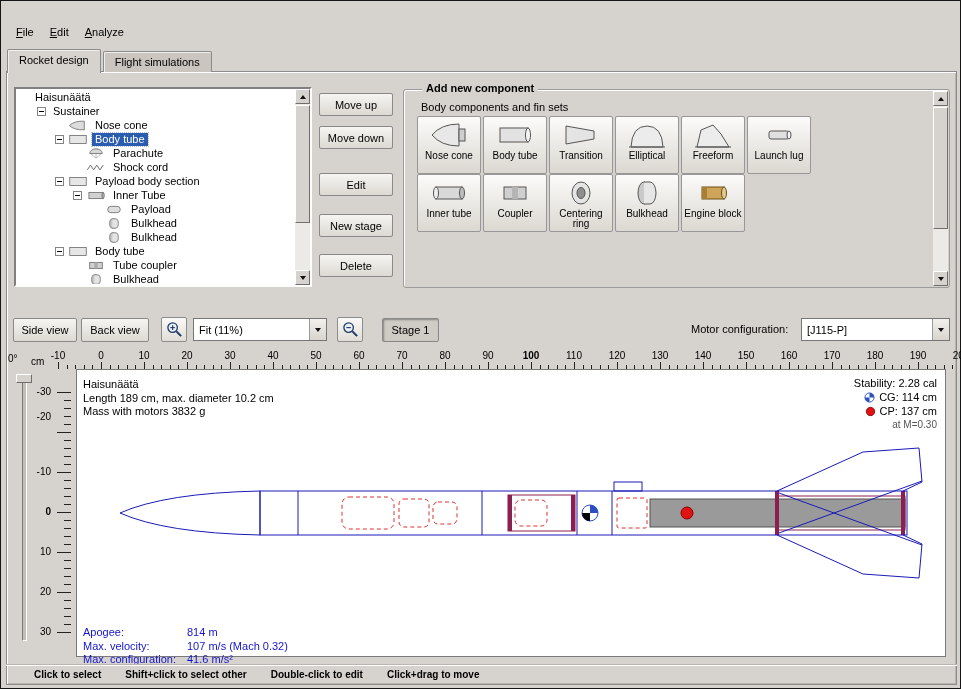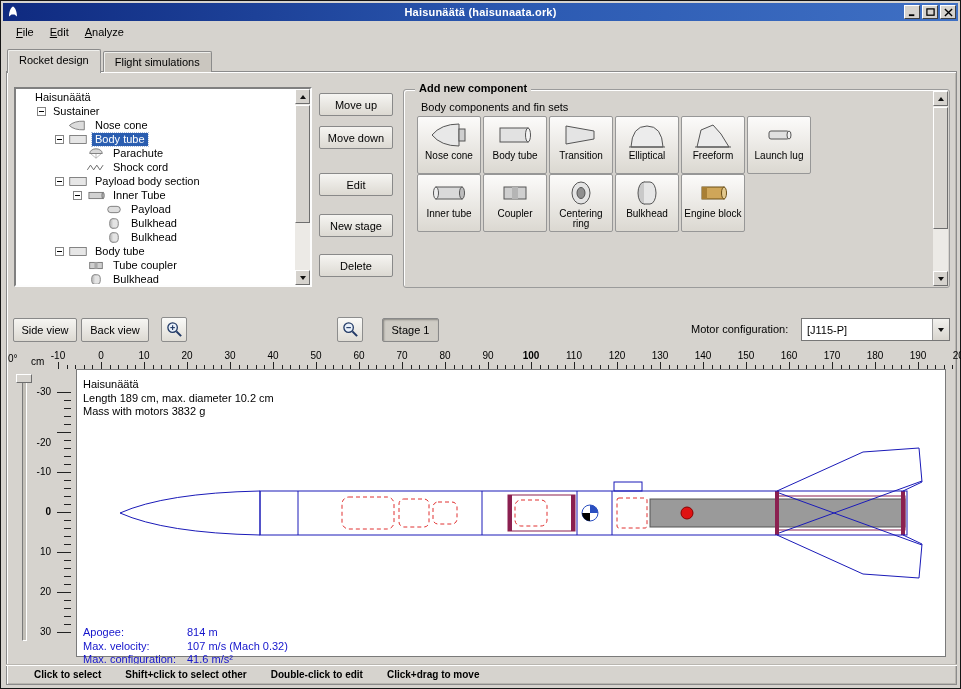--- a/index.html
+++ b/index.html
@@ -55,21 +55,21 @@
 
   
   .push-btn{background:linear-gradient(#f6f5f2,#dcd9d2);border:1px solid #898989;border-radius:2px;
     font-family:inherit;font-size:11px;color:#000;cursor:default}
   .action-col{position:absolute;left:318px;top:92px;width:74px;height:190px}
   .action-btn{position:absolute;left:0;width:74px;height:23px}
 
   
   .add-panel{position:absolute;left:402px;top:88px;width:547px;height:199px;border:1px solid #9b9b9b;
     border-radius:3px;box-shadow:inset 1px 1px 0 #fff}
-  .add-title{position:absolute;left:11px;top:-8px;background:#d6d3ce;padding:0 4px;font-weight:bold}
+  .add-title{position:absolute;left:18px;top:-8px;background:#d6d3ce;padding:0 4px;font-weight:bold}
   .comp-groups{position:absolute;left:0;top:0;right:17px;bottom:0;overflow:hidden}
   .comp-group-label{margin:11px 0 3px 17px}
   .comp-row{display:flex;gap:2px;margin-left:13px}
   .comp-btn{width:64px;height:58px;background:linear-gradient(#fcfbfa,#dbd8d1);border:1px solid #979797;
     border-radius:2px;display:flex;flex-direction:column;align-items:center;padding:2px;cursor:default;font-family:inherit}
   .comp-icon{height:32px;display:flex;align-items:center}
   .comp-icon svg{width:40px;height:30px}
   .comp-label{font-size:10px;line-height:10px;text-align:center;color:#000}
 
   
@@ -114,45 +114,20 @@
 
   
   .statusbar{position:absolute;left:5px;top:663px;width:951px;height:19px;display:flex;align-items:center;
     gap:24px;padding-left:28px;font-size:10px;font-weight:bold;border-top:1px solid #b9b6b0;box-shadow:inset 0 1px 0 #fff}
 </style>
 </head>
 <body>
 
 <div class="window">
 
-  <div class="titlebar">
-    <span class="app-icon">
-      <svg viewBox="0 0 14 14">
-          <path d="M3,11.5 C3,5 6,1.5 7,1.5 C8,1.5 11,5 11,11.5 L8.5,9.5 L5.5,9.5 Z" fill="#fff"></path>
-        </svg>
-    </span>
-    <span class="title-text">Haisunäätä (haisunaata.ork)</span>
-    <span class="win-controls">
-      <button class="win-btn">
-        <svg viewBox="0 0 10 10">
-            <rect x="1" y="7" width="6" height="2" fill="#000"></rect>
-          </svg>
-        </button>
-      <button class="win-btn">
-        <svg viewBox="0 0 10 10">
-            <rect x="1" y="1" width="8" height="7" fill="none" stroke="#000" stroke-width="1.4"></rect>
-          </svg>
-        </button>
-      <button class="win-btn">
-        <svg viewBox="0 0 10 10">
-            <path d="M1,1 L9,9 M9,1 L1,9" stroke="#000" stroke-width="1.5"></path>
-          </svg>
-        </button>
-    </span>
-  </div>
 
   <div class="menubar">
       <div class="menu-item"><u>F</u>ile</div>
       <div class="menu-item"><u>E</u>dit</div>
       <div class="menu-item"><u>A</u>nalyze</div>
     </div>
 
   <div class="tabbar">
       <div class="tab active">Rocket design</div>
       <div class="tab">Flight simulations</div>
@@ -436,20 +411,26 @@
   <button class="push-btn vt-btn" style="left:12px;top:317px;width:64px">Side view</button>
   <button class="push-btn vt-btn" style="left:80px;top:317px;width:68px">Back view</button>
   <button class="icon-btn" style="left:160px;top:316px">
     <svg viewBox="0 0 18 18">
         <circle cx="7" cy="7" r="5" fill="#e8f0fa" stroke="#223a66" stroke-width="1.4"></circle>
         <line x1="11" y1="11" x2="16" y2="16" stroke="#223a66" stroke-width="2.2"></line>
         <line x1="4.6" y1="7" x2="9.4" y2="7" stroke="#223a66" stroke-width="1.2"></line>
         <line x1="7" y1="4.6" x2="7" y2="9.4" stroke="#223a66" stroke-width="1.2"></line>
       </svg>
   </button>
+  <div class="combo" style="left:192px;top:317px;width:134px">
+    <span class="combo-text">Fit (11%)</span>
+    <span class="combo-arrow">
+        <span class="tri-down"></span>
+      </span>
+  </div>
   <button class="icon-btn" style="left:336px;top:316px">
     <svg viewBox="0 0 18 18">
         <circle cx="7" cy="7" r="5" fill="#e8f0fa" stroke="#223a66" stroke-width="1.4"></circle>
         <line x1="11" y1="11" x2="16" y2="16" stroke="#223a66" stroke-width="2.2"></line>
         <line x1="4.6" y1="7" x2="9.4" y2="7" stroke="#223a66" stroke-width="1.2"></line>
       </svg>
   </button>
   <button class="push-btn vt-btn pressed" style="left:381px;top:317px;width:57px">Stage 1</button>
   <span class="motor-label">Motor configuration:</span>
   <div class="combo" style="left:800px;top:317px;width:149px">
@@ -594,21 +575,21 @@
         <div class="hlabel" style="left: 960px;">200</div>
       </div>
     <div class="v-ruler">
         <div class="vtick" style="top: 23px;"></div>
         <div class="vlabel" style="top: 17px;">-30</div>
         <div class="vtick minor" style="top: 31px;"></div>
         <div class="vtick minor" style="top: 39px;"></div>
         <div class="vtick minor" style="top: 47px;"></div>
         <div class="vtick minor" style="top: 55px;"></div>
         <div class="vtick" style="top: 63px;"></div>
-        <div class="vlabel" style="top: 68px;">-20</div>
+        <div class="vlabel" style="top: 42px;">-20</div>
         <div class="vtick minor" style="top: 71px;"></div>
         <div class="vtick minor" style="top: 79px;"></div>
         <div class="vtick minor" style="top: 87px;"></div>
         <div class="vtick minor" style="top: 95px;"></div>
         <div class="vtick" style="top: 103px;"></div>
         <div class="vlabel" style="top: 97px;">-10</div>
         <div class="vtick minor" style="top: 111px;"></div>
         <div class="vtick minor" style="top: 119px;"></div>
         <div class="vtick minor" style="top: 127px;"></div>
         <div class="vtick minor" style="top: 135px;"></div>
@@ -674,20 +655,42 @@
         </g>
         <circle cx="610" cy="143" r="6" fill="#e01212" stroke="#8a0000"></circle>
       </svg>
 
       <div class="info-block">
         <div>Haisunäätä</div>
         <div>Length 189 cm, max. diameter 10.2 cm</div>
         <div>Mass with motors 3832 g</div>
       </div>
 
+      <div class="legend">
+        <div class="legend-row">
+            <span>Stability: 2.28 cal</span>
+          </div>
+        <div class="legend-row">
+          <svg viewBox="0 0 12 12">
+              <circle cx="6" cy="6" r="5" fill="#fff" stroke="#2b4fc0"></circle>
+              <path d="M6,6 L6,1 A5,5 0 0 1 11,6 Z" fill="#2b4fc0"></path>
+              <path d="M6,6 L6,11 A5,5 0 0 1 1,6 Z" fill="#2b4fc0"></path>
+            </svg>
+          <span>CG: 114 cm</span>
+        </div>
+        <div class="legend-row">
+          <svg viewBox="0 0 12 12">
+              <circle cx="6" cy="6" r="4.5" fill="#e01212" stroke="#8a0000"></circle>
+            </svg>
+          <span>CP: 137 cm</span>
+        </div>
+        <div class="legend-row mach-note">
+            <span>at M=0.30</span>
+          </div>
+      </div>
 
       <div class="flight-stats">
           <div class="stat-row">
             <span class="stat-label">Apogee:</span>
             <span class="stat-value">814 m</span>
           </div>
           <div class="stat-row">
             <span class="stat-label">Max. velocity:</span>
             <span class="stat-value">107 m/s  (Mach 0.32)</span>
           </div>

